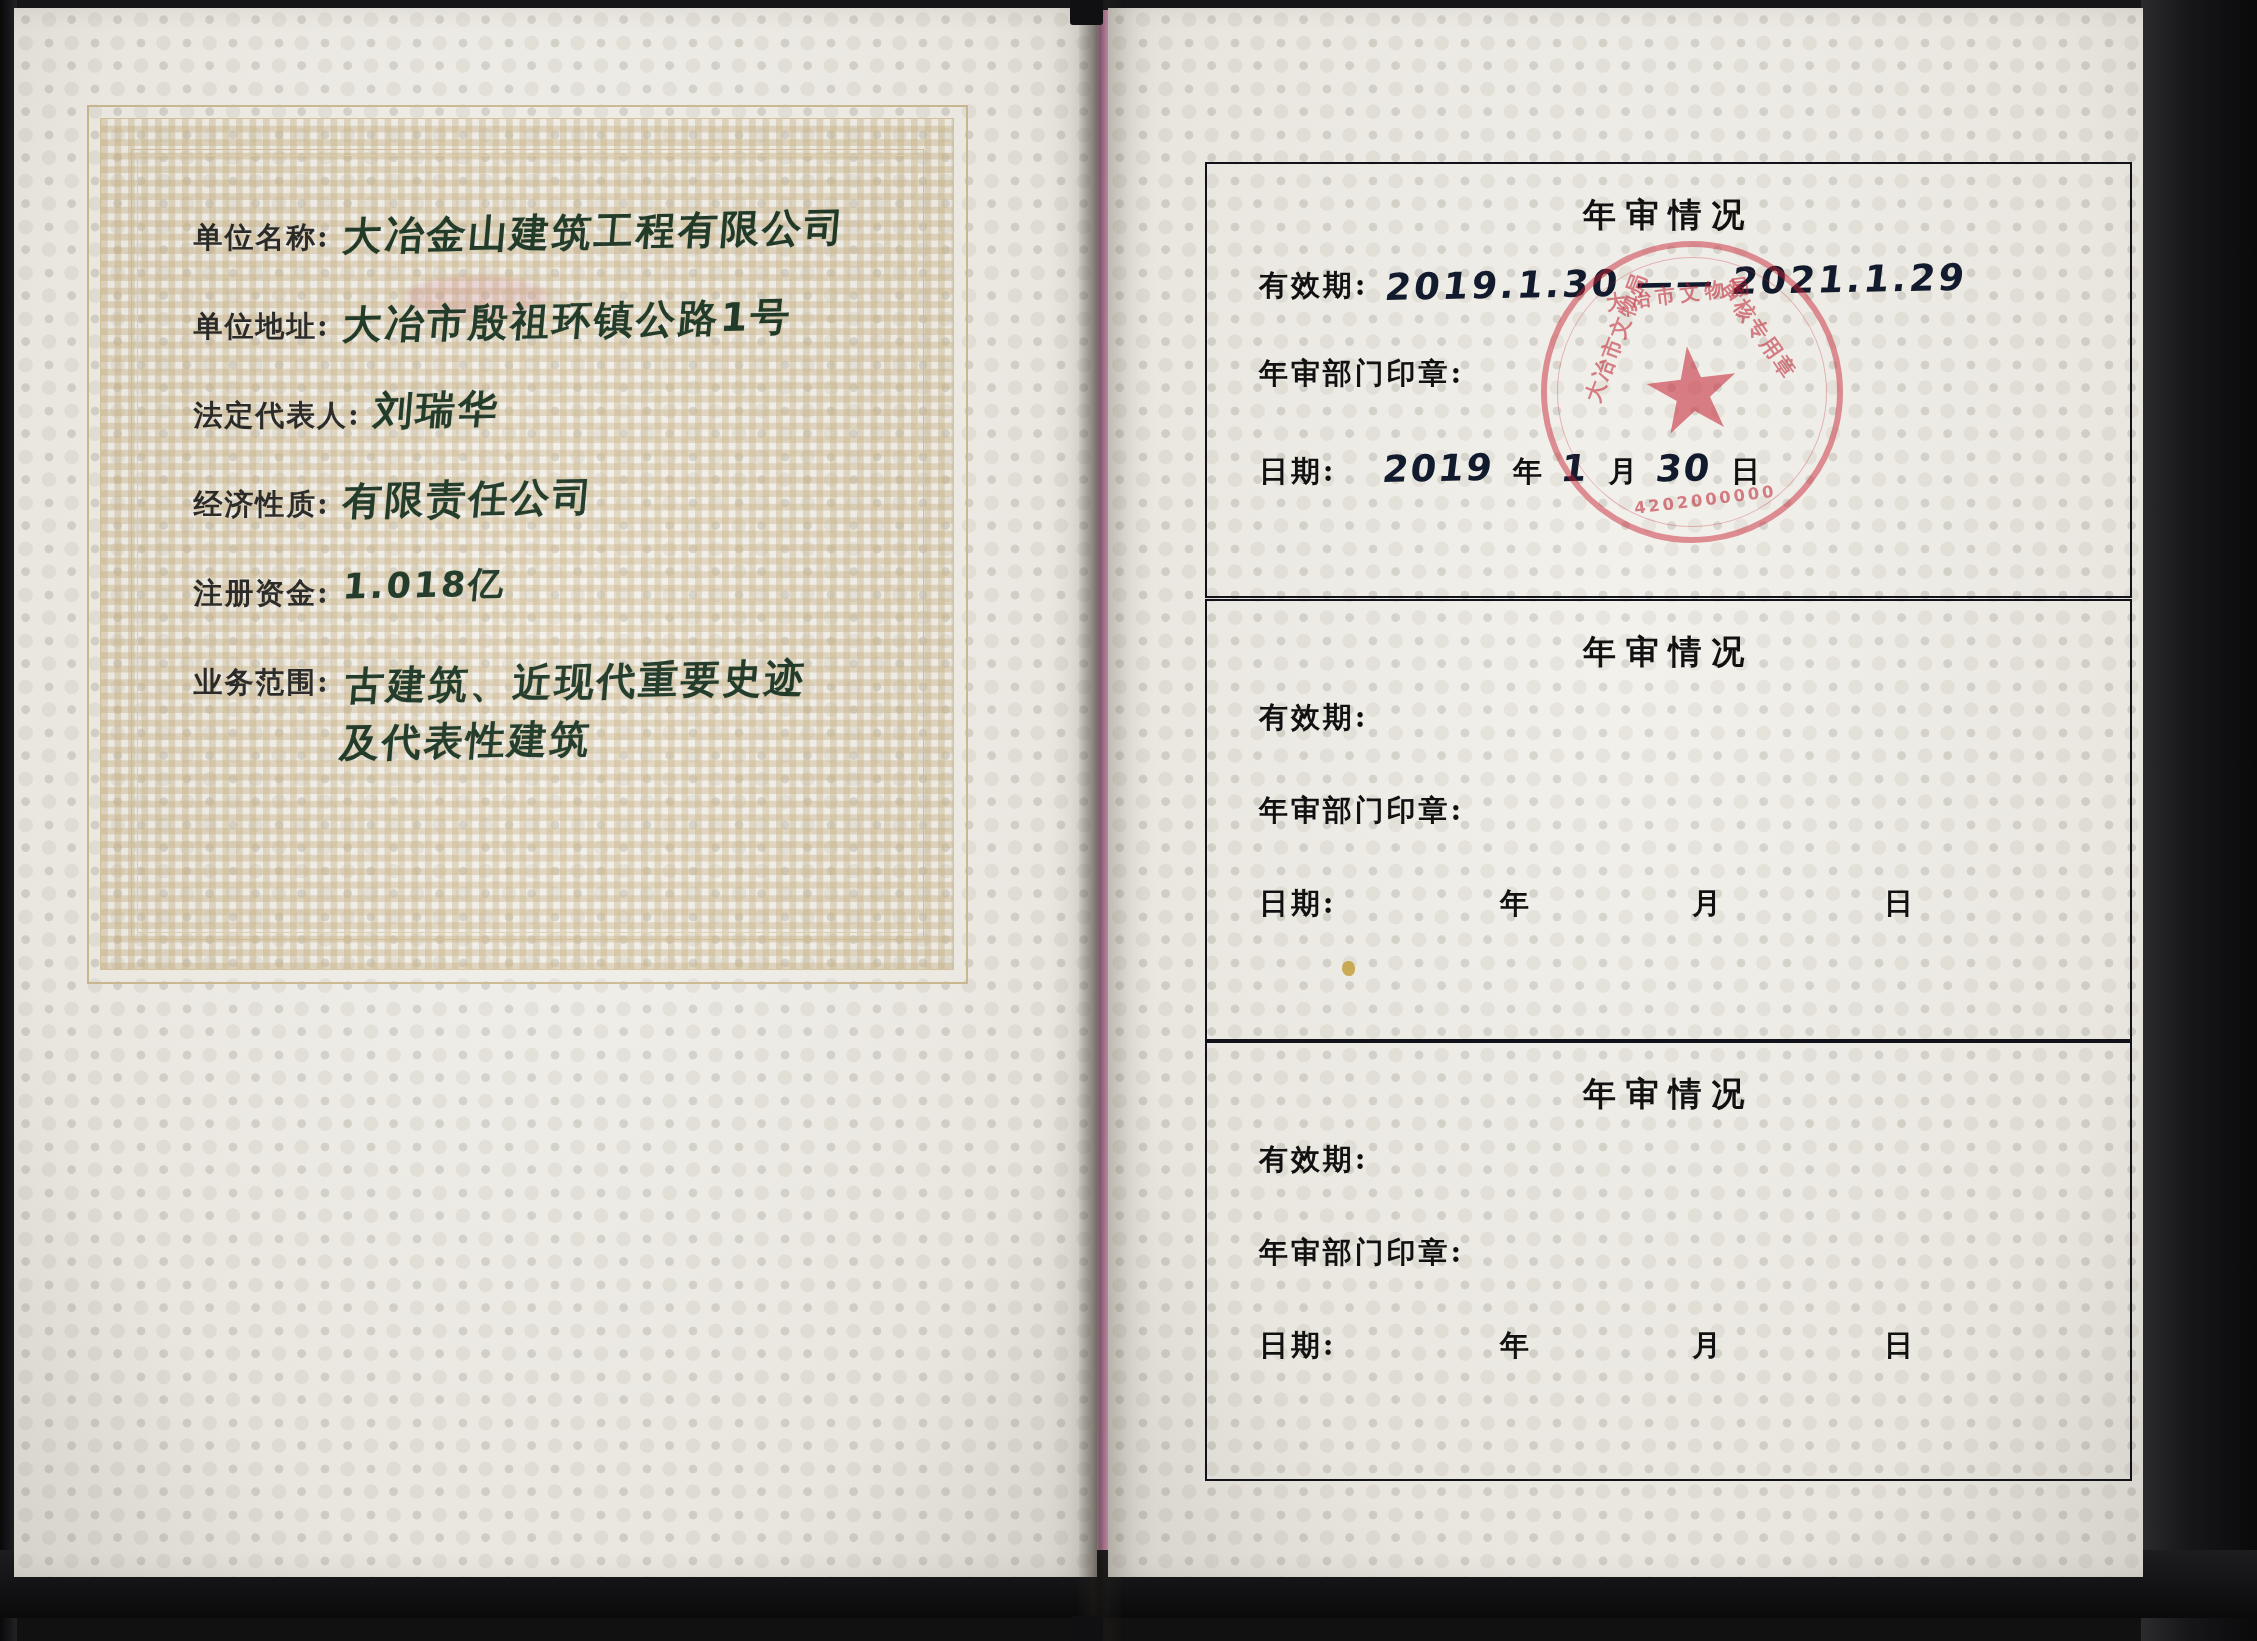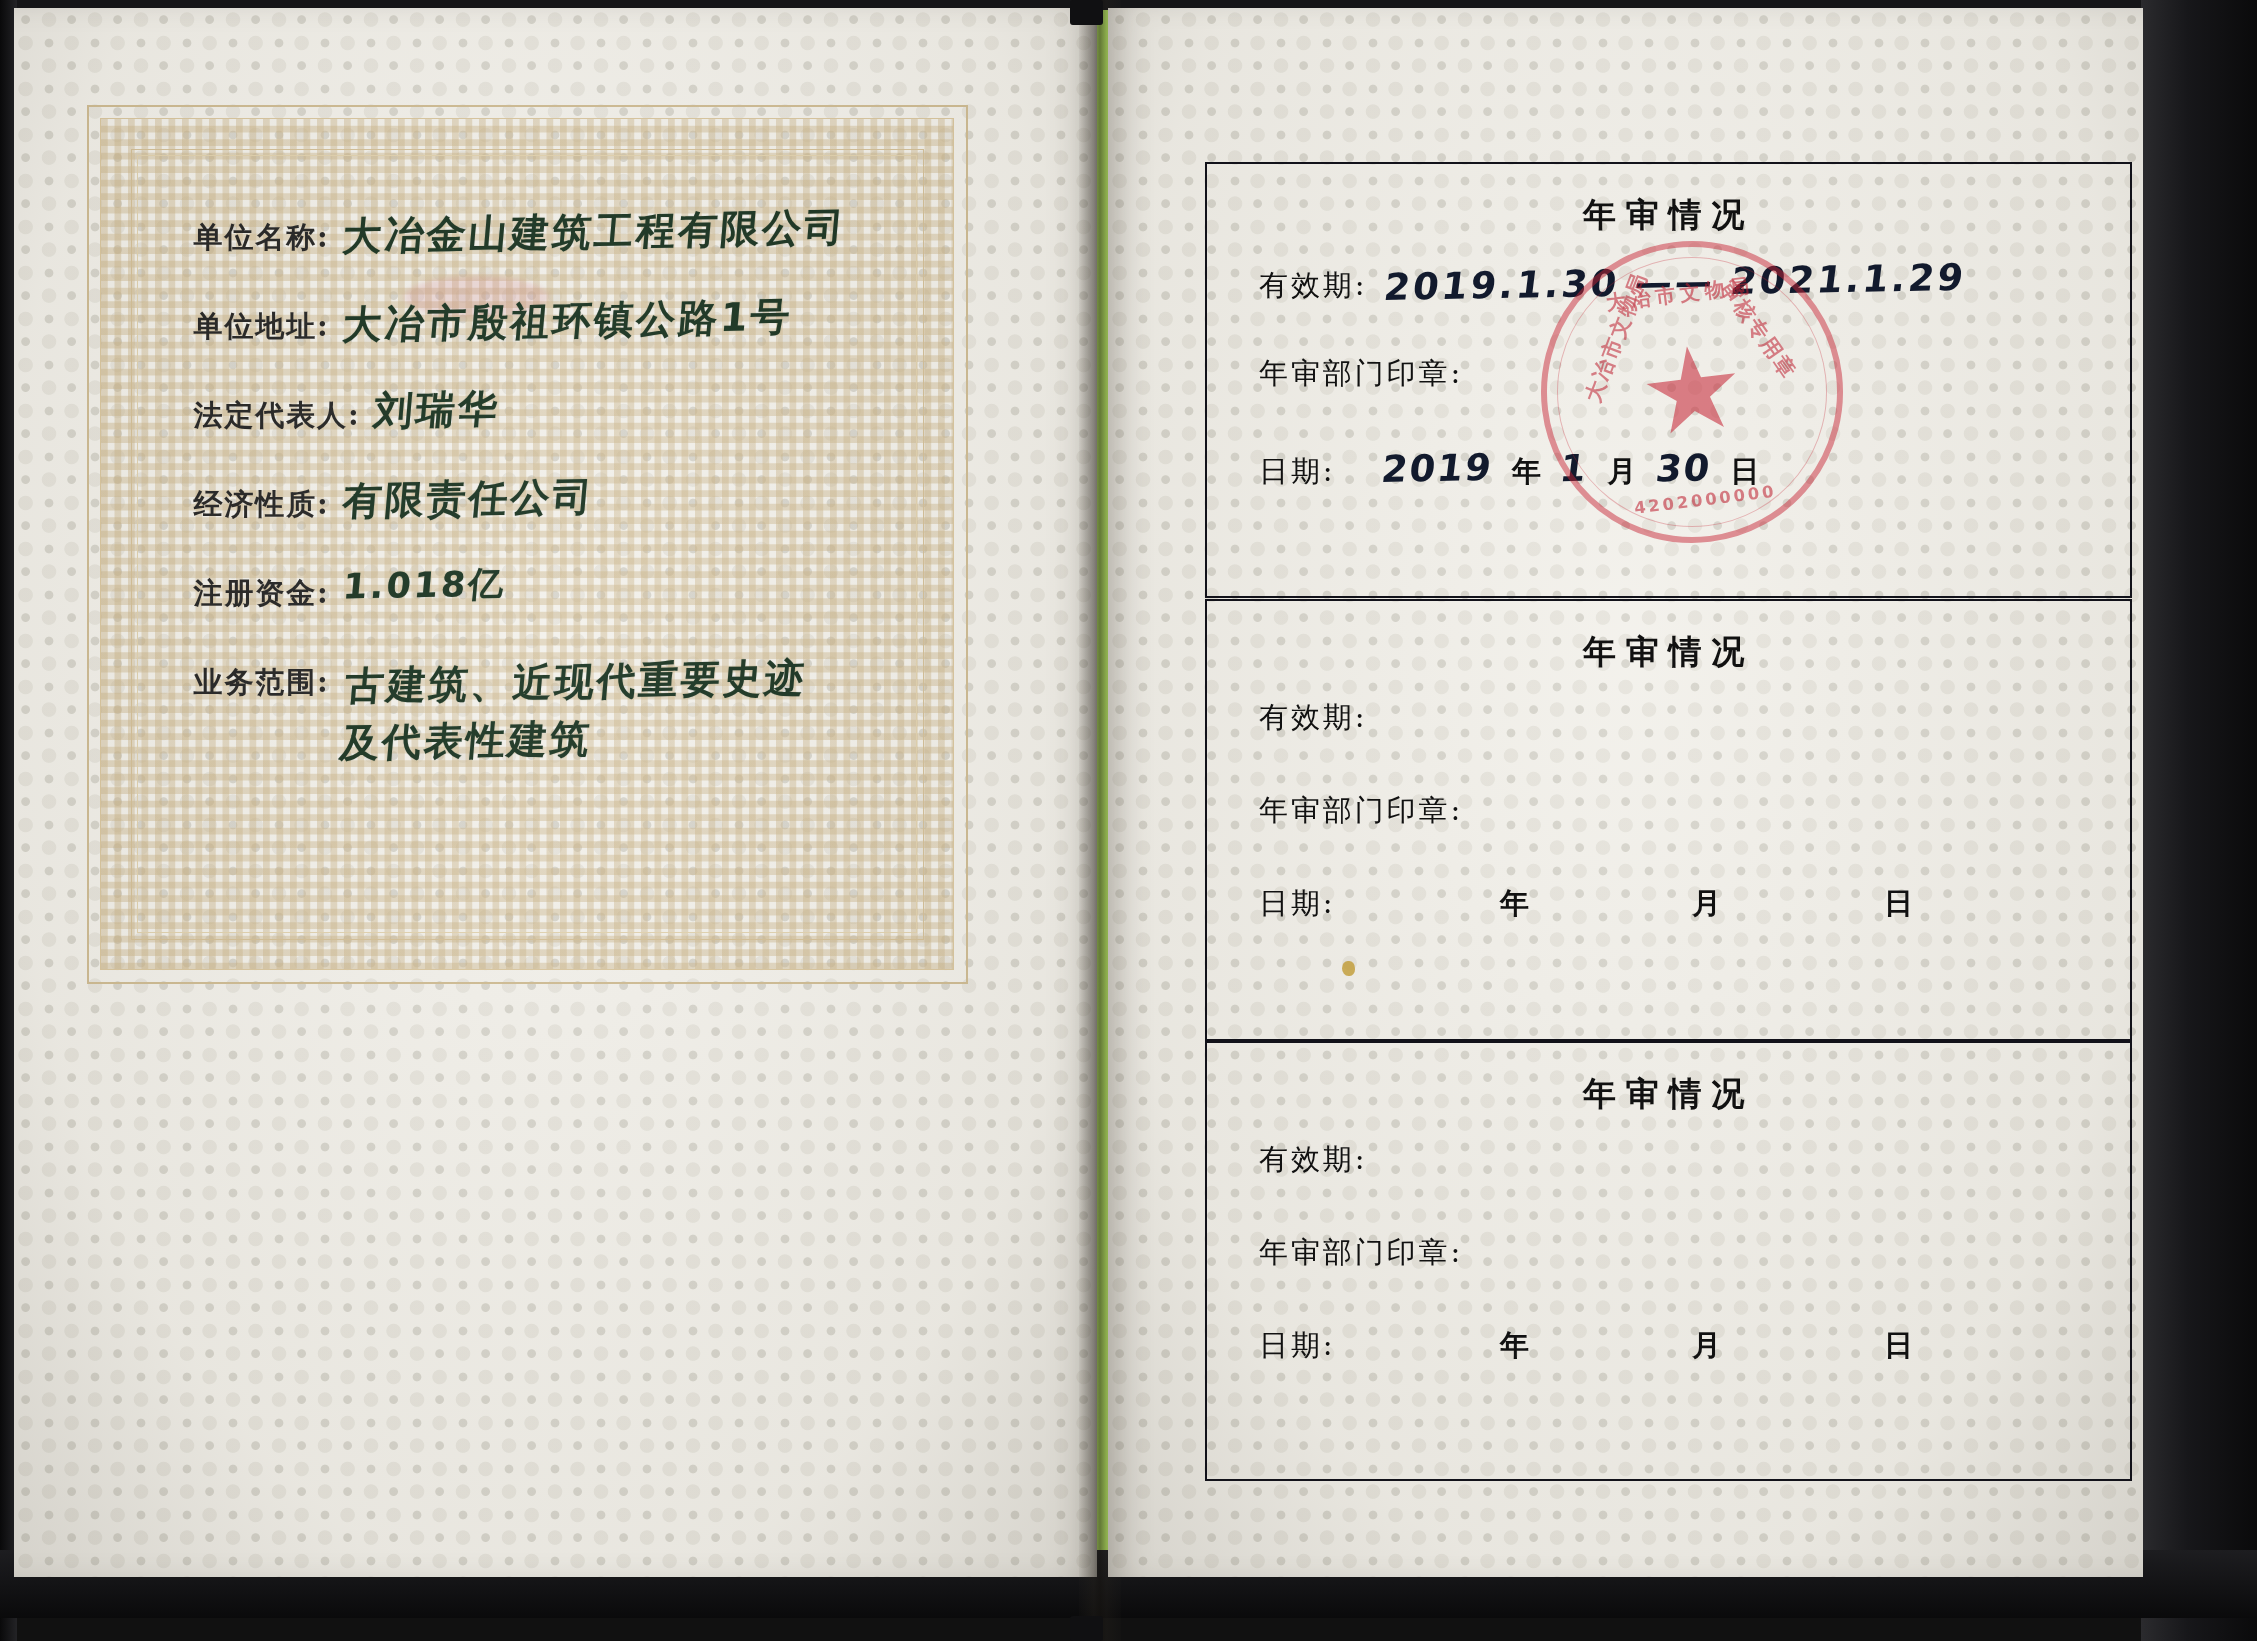--- a/index.html
+++ b/index.html
@@ -12,21 +12,21 @@
     height: 1641px;
     overflow: hidden;
     font-family: "Liberation Serif", "DejaVu Serif", serif;
   }
 
   
   .booklet {
     position: relative;
     width: 2257px;
     height: 1618px;
-    background: #bef264;
+    background: #f9a8d4;
     border-radius: 29px;
   }
 
   
   .cover-edge-right {
     position: absolute;
     top: 0; right: 0;
     width: 116px; height: 1641px;
     background: linear-gradient(90deg, #2b2b2e 0%, #17171a 40%, #0a0a0b 100%);
   }
@@ -205,21 +205,21 @@
   }
   .rb-row {
     position: relative;
     display: flex;
     align-items: baseline;
     height: 93px;
   }
   .rb-label {
     font-family: "DejaVu Serif", "Liberation Serif", serif;
     font-size: 29px;
-    font-weight: 400;
+    font-weight: 700;
     letter-spacing: 2.9px;
     color: #111;
     white-space: nowrap;
   }
   .rb-hand {
     font-family: "DejaVu Sans", "Liberation Sans", sans-serif;
     font-size: 37px;
     font-weight: 700;
     color: #121a2d;
     margin-left: 17.4px;

